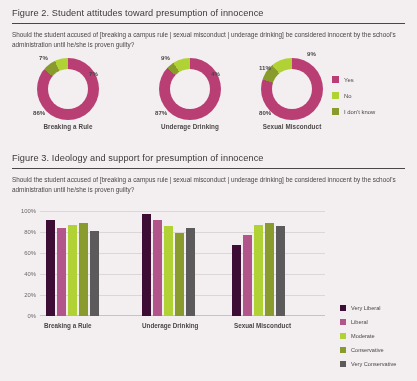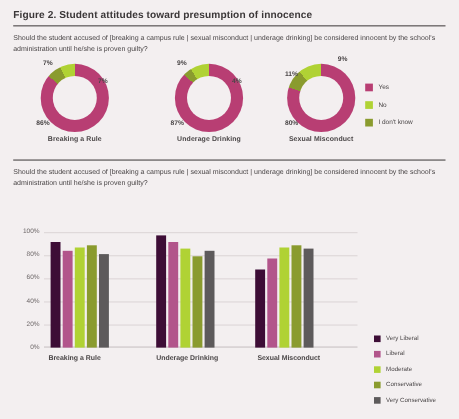--- a/index.html
+++ b/index.html
@@ -11,21 +11,21 @@
     overflow:hidden;
   }
   .page{width:417px;height:381px;position:relative;box-sizing:border-box;}
 
   
   .panel{position:absolute;left:0;width:417px;}
   #panel-fig2{top:0;height:145px;}
   #panel-fig3{top:145px;height:236px;}
 
   .fig-title{
-    font-size:9.2px;font-weight:bold;color:#3b3738;
+    font-size:9.2px;font-weight:normal;color:#3b3738;
     padding:8px 0 5px 12px;letter-spacing:.1px;
   }
   .rule{
     height:1px;background:#4a4647;margin:0 12px 0 12px;
   }
   .question{
     font-size:6.4px;color:#4a4647;line-height:1.55;
     padding:6px 14px 0 12px;
   }
 
@@ -139,20 +139,21 @@
         <span class="lg-tx">No</span>
       </div>
       <div class="lg-item">
         <span class="lg-sw" style="background: rgb(138, 155, 46);"></span>
         <span class="lg-tx">I don't know</span>
       </div>
     </div>
   </div>
 
   <div class="panel" id="panel-fig3">
+    <div class="fig-title">Figure 3. Ideology and support for presumption of innocence</div>
     <div class="rule"></div>
     <div class="question">Should the student accused of [breaking a campus rule | sexual misconduct | underage drinking] be considered innocent by the school's administration until he/she is proven guilty?</div>
 
     <div id="bar-area">
       <div class="plot" id="plot">
         <div class="axisline"></div>
       <div class="ytick" style="top: 105px;">0%</div>
           <div class="gridline" style="top: 84px;"></div>
           <div class="ytick" style="top: 84px;">20%</div>
           <div class="gridline" style="top: 63px;"></div>

